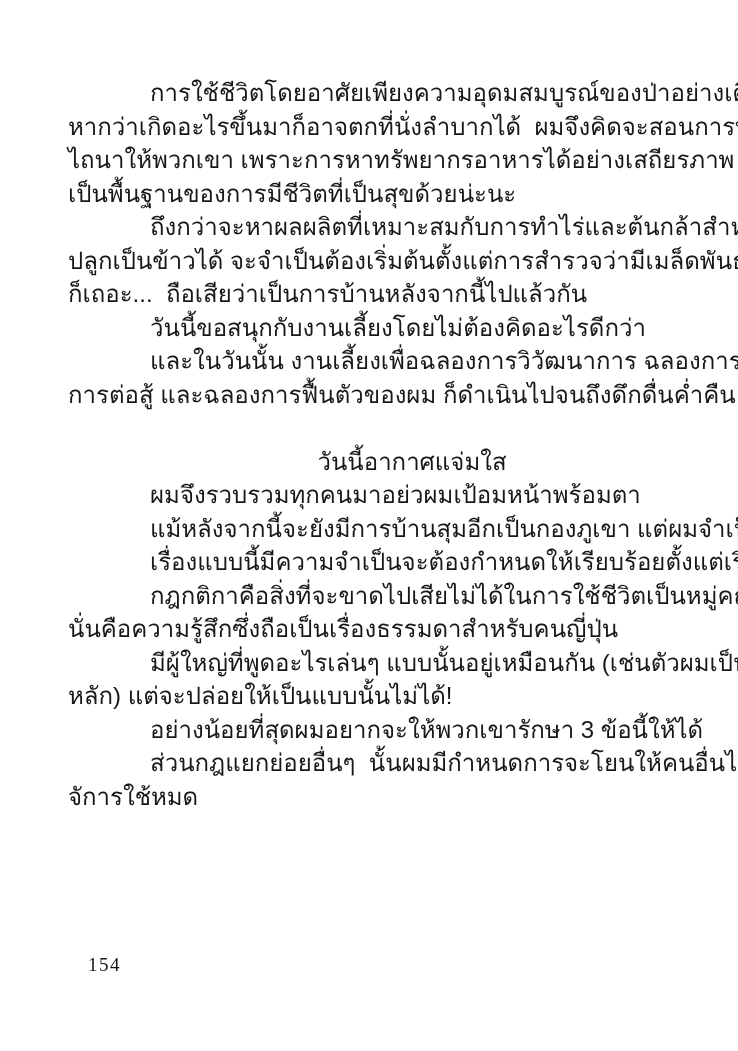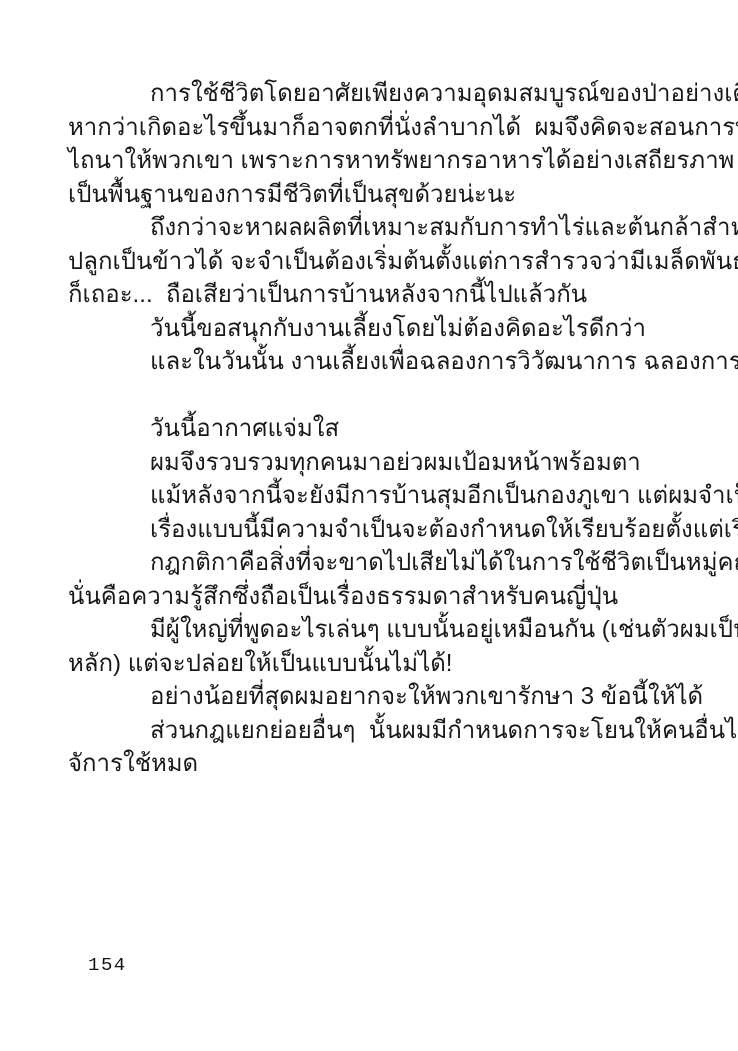--- a/index.html
+++ b/index.html
@@ -26,46 +26,48 @@
   }
   .line {
     white-space: pre;       
     overflow: visible;
   }
   .line.indent {
     padding-left: 82px;     
   }
   .line.gap {
     margin-top: 33.5px;     
+    text-align: center;
   }
   .page-number {
     position: absolute;
     left: 88px;
     top: 954px;
-    font-family: Liberation Mono, monospace;
+    font-family: Liberation Serif, serif;
     font-size: 19px;
     letter-spacing: 1.5px;
     color: #141414;
   }
 </style>
 </head>
 <body>
 
 <div class="page">
   <div class="text-block">
 
   <div class="line indent">การใช้ชีวิตโดยอาศัยเพียงความอุดมสมบูรณ์ของป่าอย่างเดียวนั้น</div>
       <div class="line">หากว่าเกิดอะไรขึ้นมาก็อาจตกที่นั่งลำบากได้  ผมจึงคิดจะสอนการทำไร่</div>
       <div class="line">ไถนาให้พวกเขา เพราะการหาทรัพยากรอาหารได้อย่างเสถียรภาพ  ถือ</div>
       <div class="line">เป็นพื้นฐานของการมีชีวิตที่เป็นสุขด้วยน่ะนะ</div>
       <div class="line indent">ถึงกว่าจะหาผลผลิตที่เหมาะสมกับการทำไร่และต้นกล้าสำหรับ</div>
       <div class="line">ปลูกเป็นข้าวได้ จะจำเป็นต้องเริ่มต้นตั้งแต่การสำรวจว่ามีเมล็ดพันธุ์หรือไม่</div>
       <div class="line">ก็เถอะ...  ถือเสียว่าเป็นการบ้านหลังจากนี้ไปแล้วกัน</div>
       <div class="line indent">วันนี้ขอสนุกกับงานเลี้ยงโดยไม่ต้องคิดอะไรดีกว่า</div>
       <div class="line indent">และในวันนั้น งานเลี้ยงเพื่อฉลองการวิวัฒนาการ ฉลองการสิ้นสุด</div>
+      <div class="line">การต่อสู้ และฉลองการฟื้นตัวของผม ก็ดำเนินไปจนถึงดึกดื่นค่ำคืน</div>
       <div class="line indent gap">วันนี้อากาศแจ่มใส</div>
       <div class="line indent">ผมจึงรวบรวมทุกคนมาอย่วผมเป้อมหน้าพร้อมตา</div>
       <div class="line indent">แม้หลังจากนี้จะยังมีการบ้านสุมอีกเป็นกองภูเขา แต่ผมจำเป็น</div>
       <div class="line indent">เรื่องแบบนี้มีความจำเป็นจะต้องกำหนดให้เรียบร้อยตั้งแต่เริ่มแรก</div>
       <div class="line indent">กฎกติกาคือสิ่งที่จะขาดไปเสียไม่ได้ในการใช้ชีวิตเป็นหมู่คณะ</div>
       <div class="line">นั่นคือความรู้สึกซึ่งถือเป็นเรื่องธรรมดาสำหรับคนญี่ปุ่น</div>
       <div class="line indent">มีผู้ใหญ่ที่พูดอะไรเล่นๆ แบบนั้นอยู่เหมือนกัน (เช่นตัวผมเป็น</div>
       <div class="line">หลัก) แต่จะปล่อยให้เป็นแบบนั้นไม่ได้!</div>
       <div class="line indent">อย่างน้อยที่สุดผมอยากจะให้พวกเขารักษา 3 ข้อนี้ให้ได้</div>
       <div class="line indent">ส่วนกฎแยกย่อยอื่นๆ  นั้นผมมีกำหนดการจะโยนให้คนอื่นไป</div>

